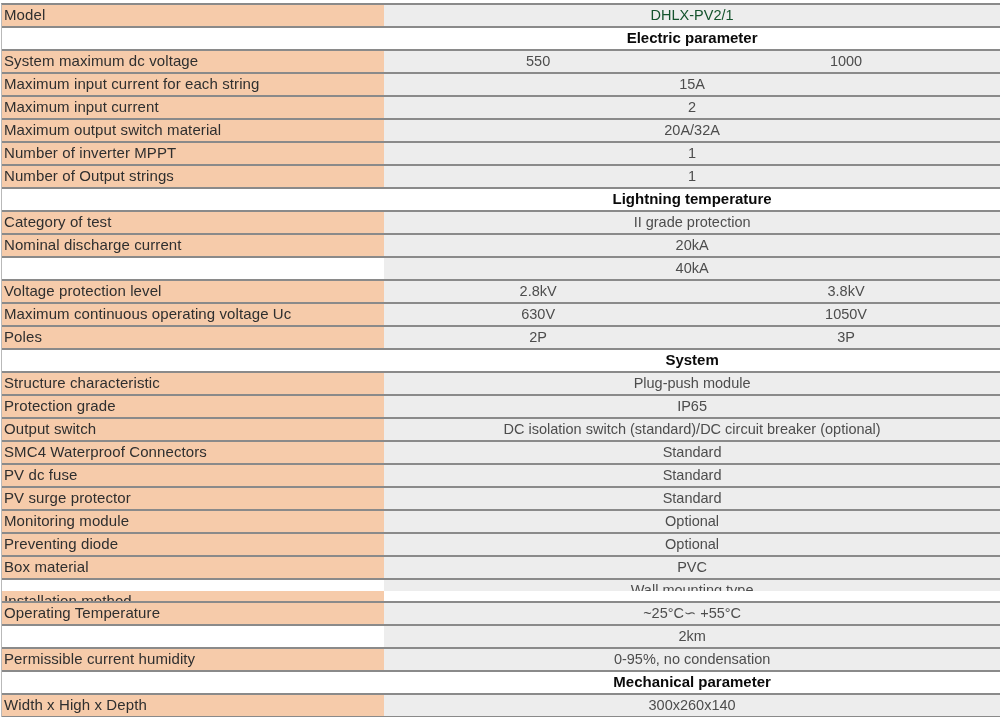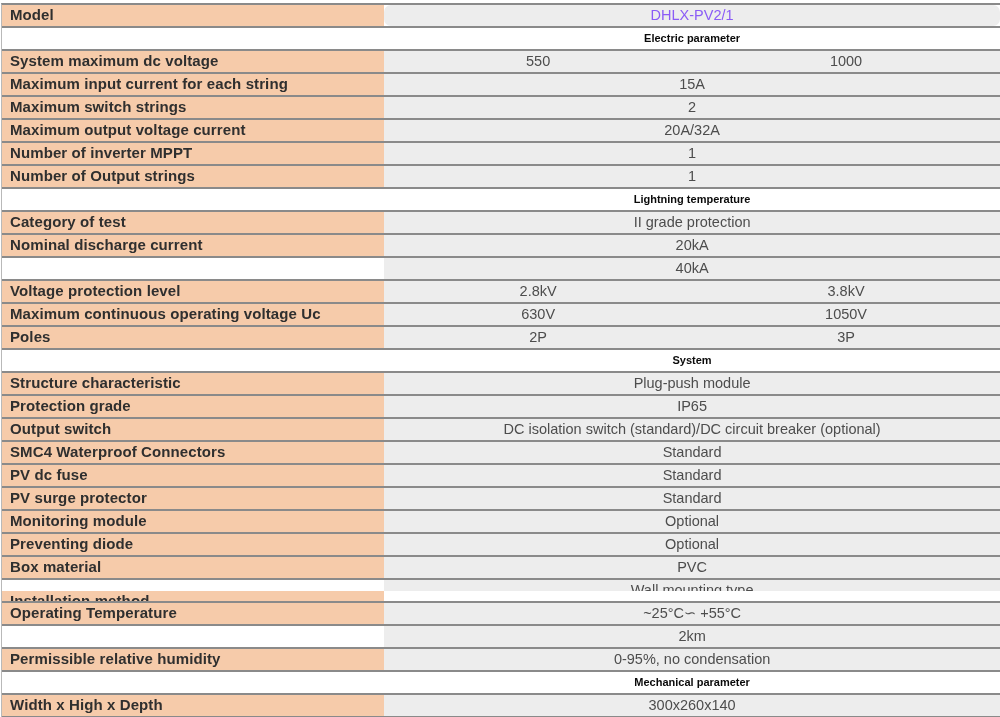--- a/index.html
+++ b/index.html
@@ -41,43 +41,43 @@
   }
   .cell{
     box-sizing:border-box;
     line-height:20px;
     overflow:hidden;
     white-space:nowrap;
   }
   .cell.label{
     background:var(--label-bg);
     color:var(--label-text);
-    font-weight:bold;
+    font-weight:normal;
     font-size:15px;
-    padding-left:8px;
+    padding-left:2px;
     letter-spacing:.1px;
   }
   .cell.value{
     background:var(--value-bg);
     color:var(--value-text);
     font-size:14.5px;
     text-align:center;
   }
   .cell.value.full{ grid-column:2 / 4; }
   .row.section{ background:var(--section-bg); }
   .row.section .cell.spacer{ background:var(--section-bg); }
   .row.section .cell.section-title{
     grid-column:2 / 4;
     background:var(--section-bg);
     color:var(--section-text);
     font-weight:bold;
-    font-size:11px;
+    font-size:15px;
     text-align:center;
   }
-  .row.model .cell.value{ color:#8b5cf6;border-radius:7px; }
+  .row.model .cell.value{ color:#14532d; }
 </style>
 </head>
 <body>
 
 <div class="page">
   <div class="spec-table">
       <div class="row full model">
         <div class="cell label">Model</div>
         <div class="cell value full">DHLX-PV2/1</div>
       </div>
@@ -88,25 +88,25 @@
       <div class="row split">
         <div class="cell label">System maximum dc voltage</div>
         <div class="cell value">550</div>
         <div class="cell value">1000</div>
       </div>
       <div class="row full">
         <div class="cell label">Maximum input current for each string</div>
         <div class="cell value full">15A</div>
       </div>
       <div class="row full">
-        <div class="cell label">Maximum switch strings</div>
+        <div class="cell label">Maximum input current</div>
         <div class="cell value full">2</div>
       </div>
       <div class="row full">
-        <div class="cell label">Maximum output voltage current</div>
+        <div class="cell label">Maximum output switch material</div>
         <div class="cell value full">20A/32A</div>
       </div>
       <div class="row full">
         <div class="cell label">Number of inverter MPPT</div>
         <div class="cell value full">1</div>
       </div>
       <div class="row full">
         <div class="cell label">Number of Output strings</div>
         <div class="cell value full">1</div>
       </div>
@@ -185,21 +185,21 @@
         <div class="cell label">Installation method</div>
       </div>
       <div class="row full">
         <div class="cell label">Operating Temperature</div>
         <div class="cell value full">~25°C∽ +55°C</div>
       </div>
       <div class="row full">
         <div class="cell value full">2km</div>
       </div>
       <div class="row full">
-        <div class="cell label">Permissible relative humidity</div>
+        <div class="cell label">Permissible current humidity</div>
         <div class="cell value full">0-95%, no condensation</div>
       </div>
       <div class="row section">
         <div class="cell spacer"></div>
         <div class="cell section-title">Mechanical parameter</div>
       </div>
       <div class="row full">
         <div class="cell label">Width x High x Depth</div>
         <div class="cell value full">300x260x140</div>
       </div>

